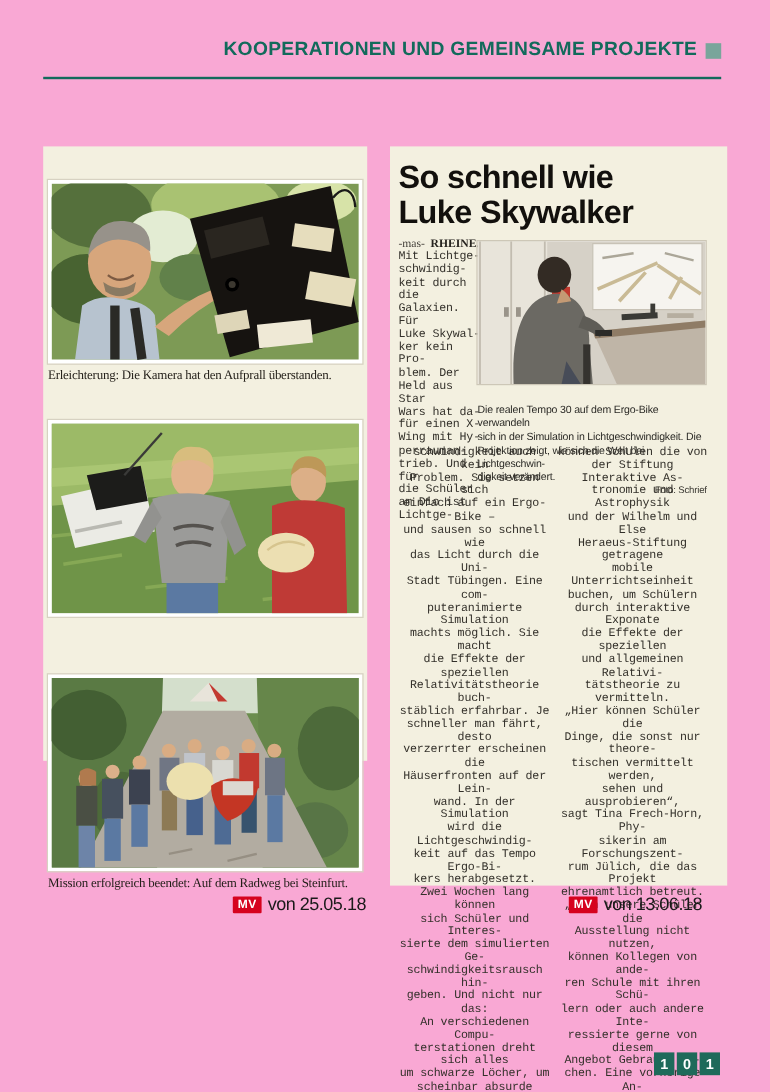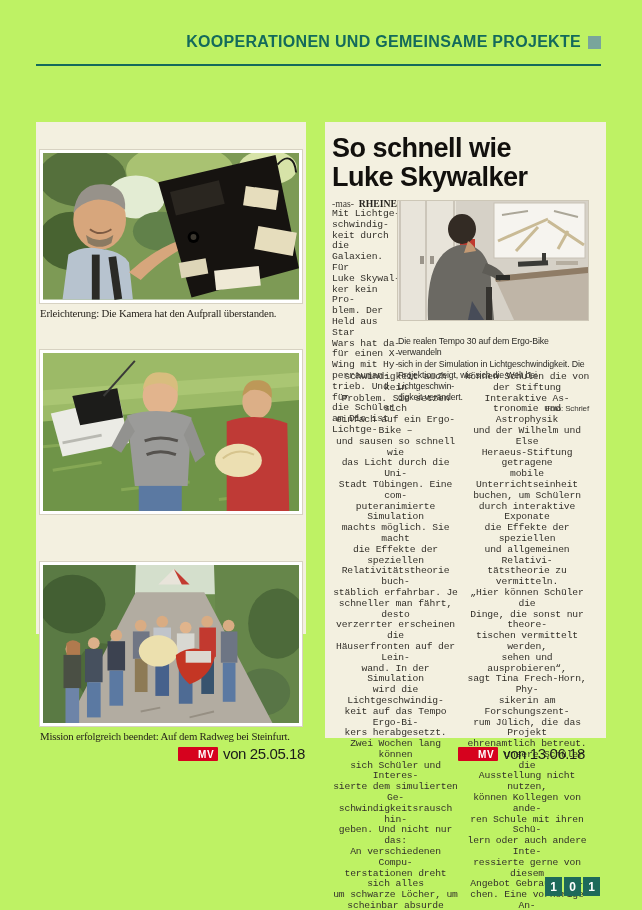--- a/index.html
+++ b/index.html
@@ -1,17 +1,17 @@
 <!DOCTYPE html>
 <html><head>
 <meta charset="utf-8">
 <style>
   * { margin:0; padding:0; box-sizing:border-box; }
   html,body { width:642px; height:910px; background:#ffffff; font-family:"Liberation Sans",sans-serif; }
-  .page { position:relative; width:642px; height:910px; background:#bef264; overflow:hidden; }
+  .page { position:relative; width:642px; height:910px; background:#f9a8d4; overflow:hidden; }
 
   
   .header-row { position:absolute; top:33px; right:41px; display:flex; align-items:center; gap:7px; }
   .header-title { font-size:16px; font-weight:bold; color:#136a5b; letter-spacing:0.3px; white-space:nowrap; }
   .header-square { width:13px; height:13px; background:#79a59b; }
   .header-rule { position:absolute; left:36px; top:64px; width:565px; height:2px; background:#136a5b; }
 
   
   .panel { position:absolute; background:#f3f0e0; }
   .panel-left  { left:36px;  top:122px; width:270px; height:512px; }
@@ -22,21 +22,21 @@
   .photo-frame { background:#ffffff; padding:3px; outline:1px solid #d7d2c2; }
   .photo-frame svg { display:block; width:100%; }
   .photo-caption { margin-top:4px; font-family:"Liberation Serif",serif; font-size:10.8px;
                    letter-spacing:-0.2px; color:#221e18; white-space:nowrap; }
 
   
   .stamp { position:absolute; top:745px; display:flex; align-items:center; gap:5px; }
   .stamp-left  { right:337px; }
   .stamp-right { right:57px; }
   .mv-logo { background:#d6021e; color:#ffffff; font-weight:bold; font-size:10px;
-             padding:2px 4px 1px 20px; border-radius:1px; letter-spacing:0.5px; line-height:11px; }
+             padding:2px 4px 1px 4px; border-radius:1px; letter-spacing:0.5px; line-height:11px; }
   .stamp-date { font-size:15px; color:#1a1a1a; letter-spacing:-0.4px; }
 
   
   .article-title { position:absolute; left:7px; top:12px; font-size:27px; font-weight:bold;
                    color:#12100d; line-height:29px; letter-spacing:-0.5px; white-space:pre-line; }
   .serif { font-family:Liberation Mono, monospace; color:#33302a; }
   .article-lead { position:absolute; left:7px; top:76px; font-size:9.7px; white-space:nowrap; }
   .lead-in { font-family:"Liberation Serif",serif; color:#44403a; }
   .lead-loc { font-family:"Liberation Serif",serif; font-weight:bold; color:#26231e; margin-left:2px; }
   .intro-col { position:absolute; left:7px; top:87px; width:70px; font-size:9.7px;

